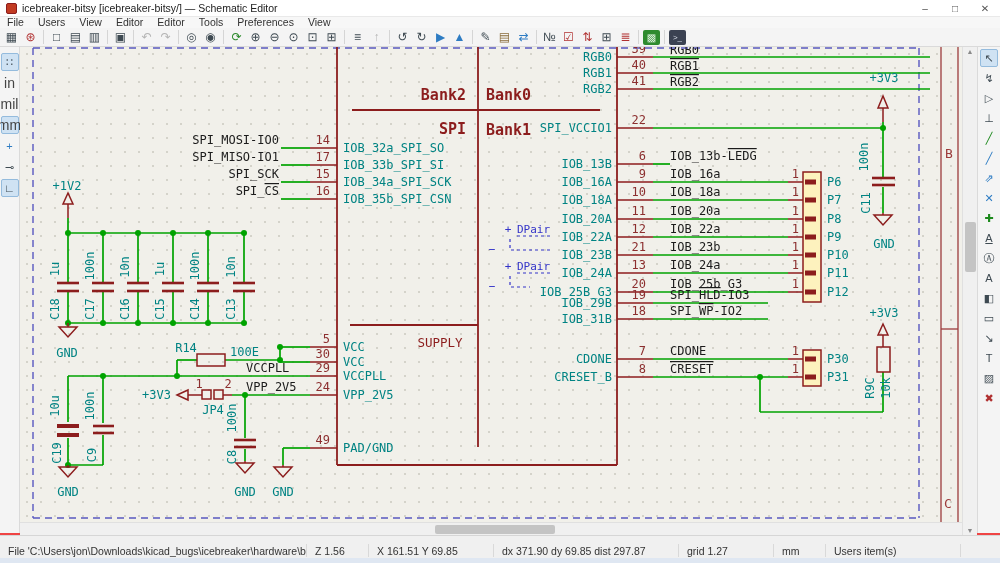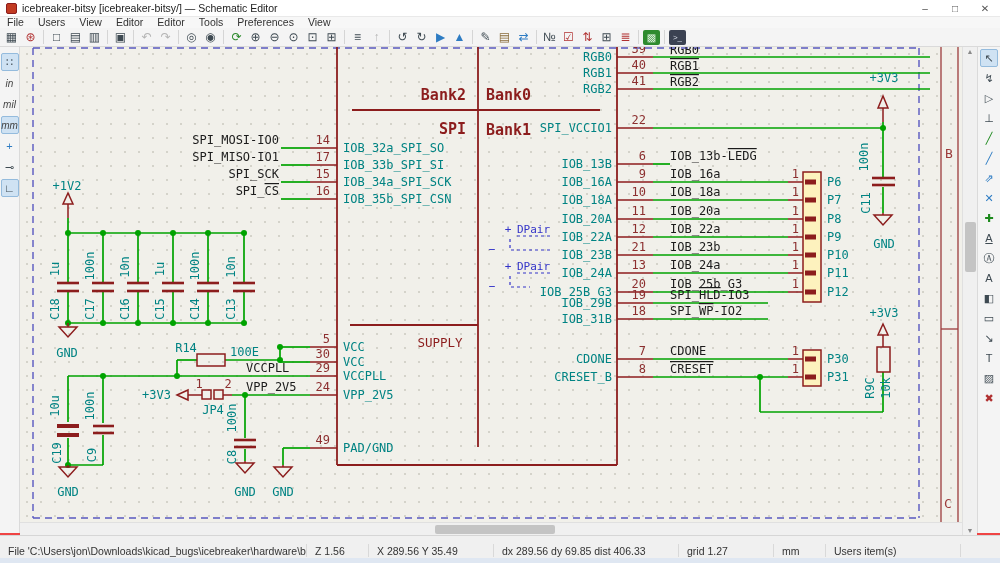--- a/index.html
+++ b/index.html
@@ -32,21 +32,21 @@
   .tbi-console{background:#3b4252;color:#d8dee9;font-size:8px;height:15px;width:17px;margin:0 1px;}
 
   
   #lefttools { position:absolute; left:0; top:47px; width:20px; bottom:30px; background:#f4f4f4;
                border-right:1px solid #dadada; display:flex; flex-direction:column; align-items:center; padding-top:6px; gap:3px;}
   #righttools { position:absolute; right:0; top:47px; width:23px; bottom:30px; background:#f4f4f4;
                 border-left:1px solid #dadada; display:flex; flex-direction:column; align-items:center; padding-top:2px; gap:2px;}
   .sti { width:18px; height:18px; display:flex; align-items:center; justify-content:center;
          font-size:11px; color:#3e4a52; border-radius:2px; border:1px solid transparent; }
   .sti.active { background:#cfe2f3; border-color:#94bbdd; }
-  .sti.small { font-size:10px; font-style:italic; color:#444; }
+  .sti.small { font-size:14px; color:#444; }
   .sti.g-green{color:#1d8a1d} .sti.g-blue{color:#2e7cc3} .sti.g-red{color:#b03030}
   .sti.g-ul { text-decoration:underline; }
 
   
   #canvas { position:absolute; left:20px; top:47px; width:942px; height:475px; overflow:hidden;
             background-color:#f1f0ea;
             background-image: radial-gradient(#d4d3ca 1px, transparent 1.2px);
             background-size:14px 14px; }
   #schemsvg { position:absolute; left:-20px; top:-47px; width:1000px; height:563px; }
 
@@ -592,22 +592,22 @@
     <div class="varr" style="bottom:1px">▼</div>
   </div>
   <div id="hscroll">
     <div id="hthumb"></div>
   </div>
 
   <div id="statusbar">
     <div id="statusrow">
       <div class="scell">File 'C:\Users\jon\Downloads\kicad_bugs\icebreaker\hardware\bitsy-v1.1b\icebreaker-bitsy.kicad_sch' saved.</div>
       <div class="scell" style="width:62px">Z 1.56</div>
-      <div class="scell" style="width:125px">X 289.56  Y 35.49</div>
-      <div class="scell" style="width:185px">dx 289.56  dy 69.85  dist 406.33</div>
+      <div class="scell" style="width:125px">X 161.51  Y 69.85</div>
+      <div class="scell" style="width:185px">dx 371.90  dy 69.85  dist 297.87</div>
       <div class="scell" style="width:95px">grid 1.27</div>
       <div class="scell" style="width:52px">mm</div>
       <div class="scell" style="width:135px">Users item(s)</div>
       <div class="scell" style="width:40px"></div>
     </div>
     <div id="statusbottom"></div>
   </div>
 
 </div>
 

